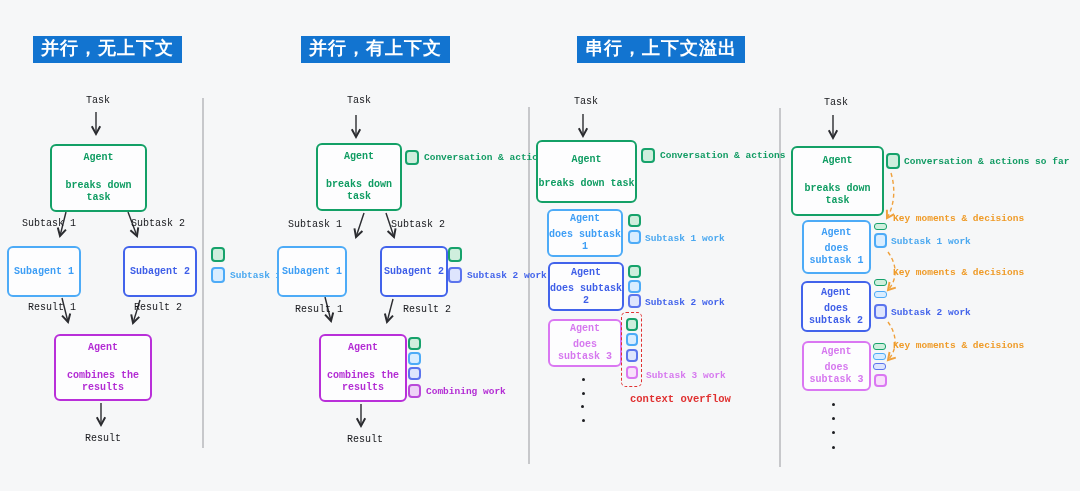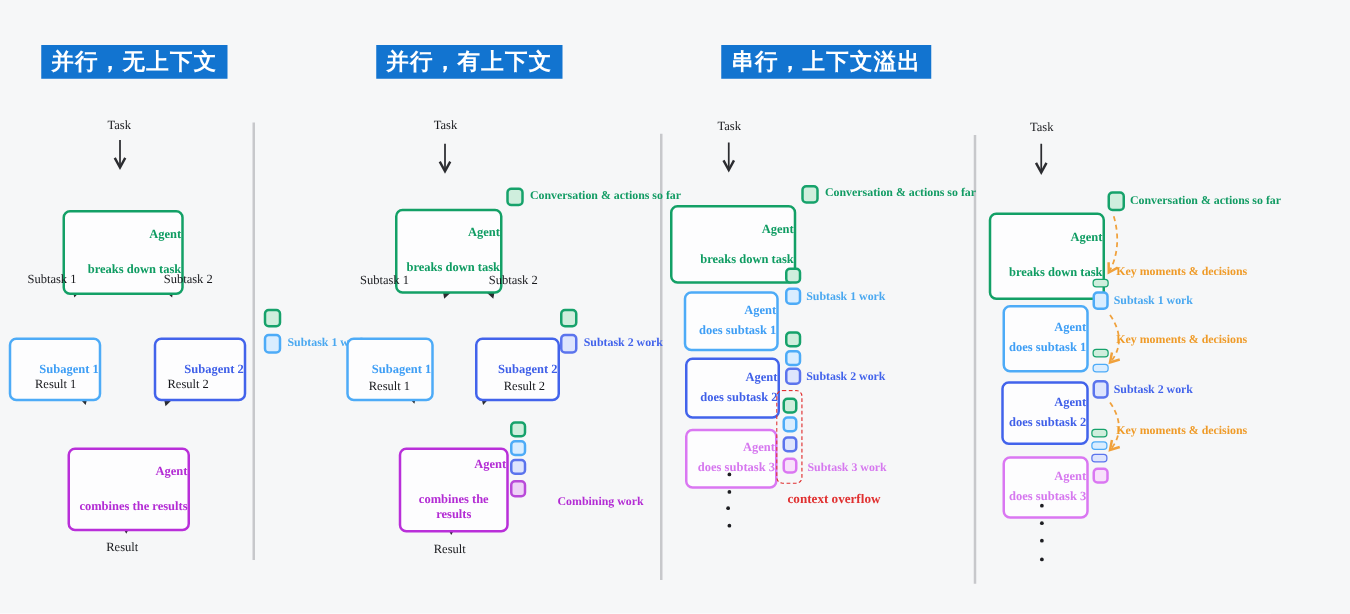--- a/index.html
+++ b/index.html
@@ -1,31 +1,31 @@
 <!DOCTYPE html>
 <html><head>
 <meta charset="utf-8">
 <style>
   html,body{margin:0;padding:0;background:#ffffff;}
   .canvas{
     position:relative;width:1080px;height:491px;background:#f6f7f8;
-    font-family:Liberation Serif, serif;overflow:hidden;
+    font-family:Liberation Mono, monospace;overflow:hidden;
   }
   .ptitle{
     position:absolute;background:#1274d0;color:#ffffff;font-weight:bold;
     font-size:18px;line-height:21px;padding:3px 8px;letter-spacing:1px;white-space:nowrap;
   }
   .lbl{position:absolute;font-size:10px;line-height:12px;color:#17181c;font-weight:500;white-space:nowrap;}
   .clbl{position:absolute;font-size:9.5px;line-height:11px;font-weight:600;white-space:nowrap;}
   .t-green{color:#119b63;} .t-sky{color:#4aa8f0;text-align:right;} .t-royal{color:#4263eb;}
   .t-purple{color:#b32cd4;} .t-orchid{color:#d678ef;} .t-red{color:#e03131;} .t-orange{color:#ef9b28;}
   .box{
     position:absolute;background:#fdfdfe;border:2px solid;border-radius:6px;
-    display:flex;flex-direction:column;align-items:flex-end;justify-content:center;
-    text-align:center;font-size:10px;line-height:12px;font-weight:600;margin-top:24px;
+    display:flex;flex-direction:column;align-items:center;justify-content:center;
+    text-align:center;font-size:10px;line-height:12px;font-weight:600;
   }
   .box.gapL{gap:16px;} .box.gapS{gap:4px;}
   .box.green{border-color:#13a066;color:#0f9c62;}
   .box.sky{border-color:#4dabf7;color:#3e9ef5;}
   .box.royal{border-color:#4263eb;color:#3f5fe8;}
   .box.purple{border-color:#b92fd9;color:#b32cd4;}
   .box.orchid{border-color:#da77f2;color:#d678ef;}
   .box.orange{border-color:#f0a13c;color:#ef9b28;gap:3px;font-size:9.5px;}
   .chip{position:absolute;border:2px solid;border-radius:4px;box-sizing:border-box;}
   .chip.flat{border-radius:3px;border-width:1.6px;}
@@ -127,21 +127,21 @@
   <div class="lbl" style="left:295px;top:304px;">Result 1</div>
   <div class="lbl" style="left:403px;top:304px;">Result 2</div>
   <div class="box purple gapL" style="left:319px;top:334px;width:84px;height:64px;">
     <span>Agent</span>
     <span>combines the results</span>
   </div>
   <div class="chip green" style="left:408px;top:337px;width:13px;height:13px;"></div>
   <div class="chip sky" style="left:408px;top:352px;width:13px;height:13px;"></div>
   <div class="chip royal" style="left:408px;top:367px;width:13px;height:13px;"></div>
   <div class="chip purple" style="left:408px;top:384px;width:13px;height:14px;"></div>
-  <div class="clbl t-purple" style="left:446px;top:386px;margin-top:11px;">Combining work</div>
+  <div class="clbl t-purple" style="left:426px;top:386px;">Combining work</div>
   <div class="lbl" style="left:347px;top:434px;">Result</div>
 
   <div class="ptitle" style="left:577px;top:36px;">串行，上下文溢出</div>
   <div class="lbl" style="left:574px;top:96px;">Task</div>
   <div class="box green gapL" style="left:536px;top:140px;width:97px;height:59px;gap:12px;">
     <span>Agent</span>
     <span>breaks down task</span>
   </div>
   <div class="chip green" style="left:641px;top:148px;width:14px;height:15px;"></div>
   <div class="clbl t-green" style="left:660px;top:150px;">Conversation &amp; actions so far</div>

